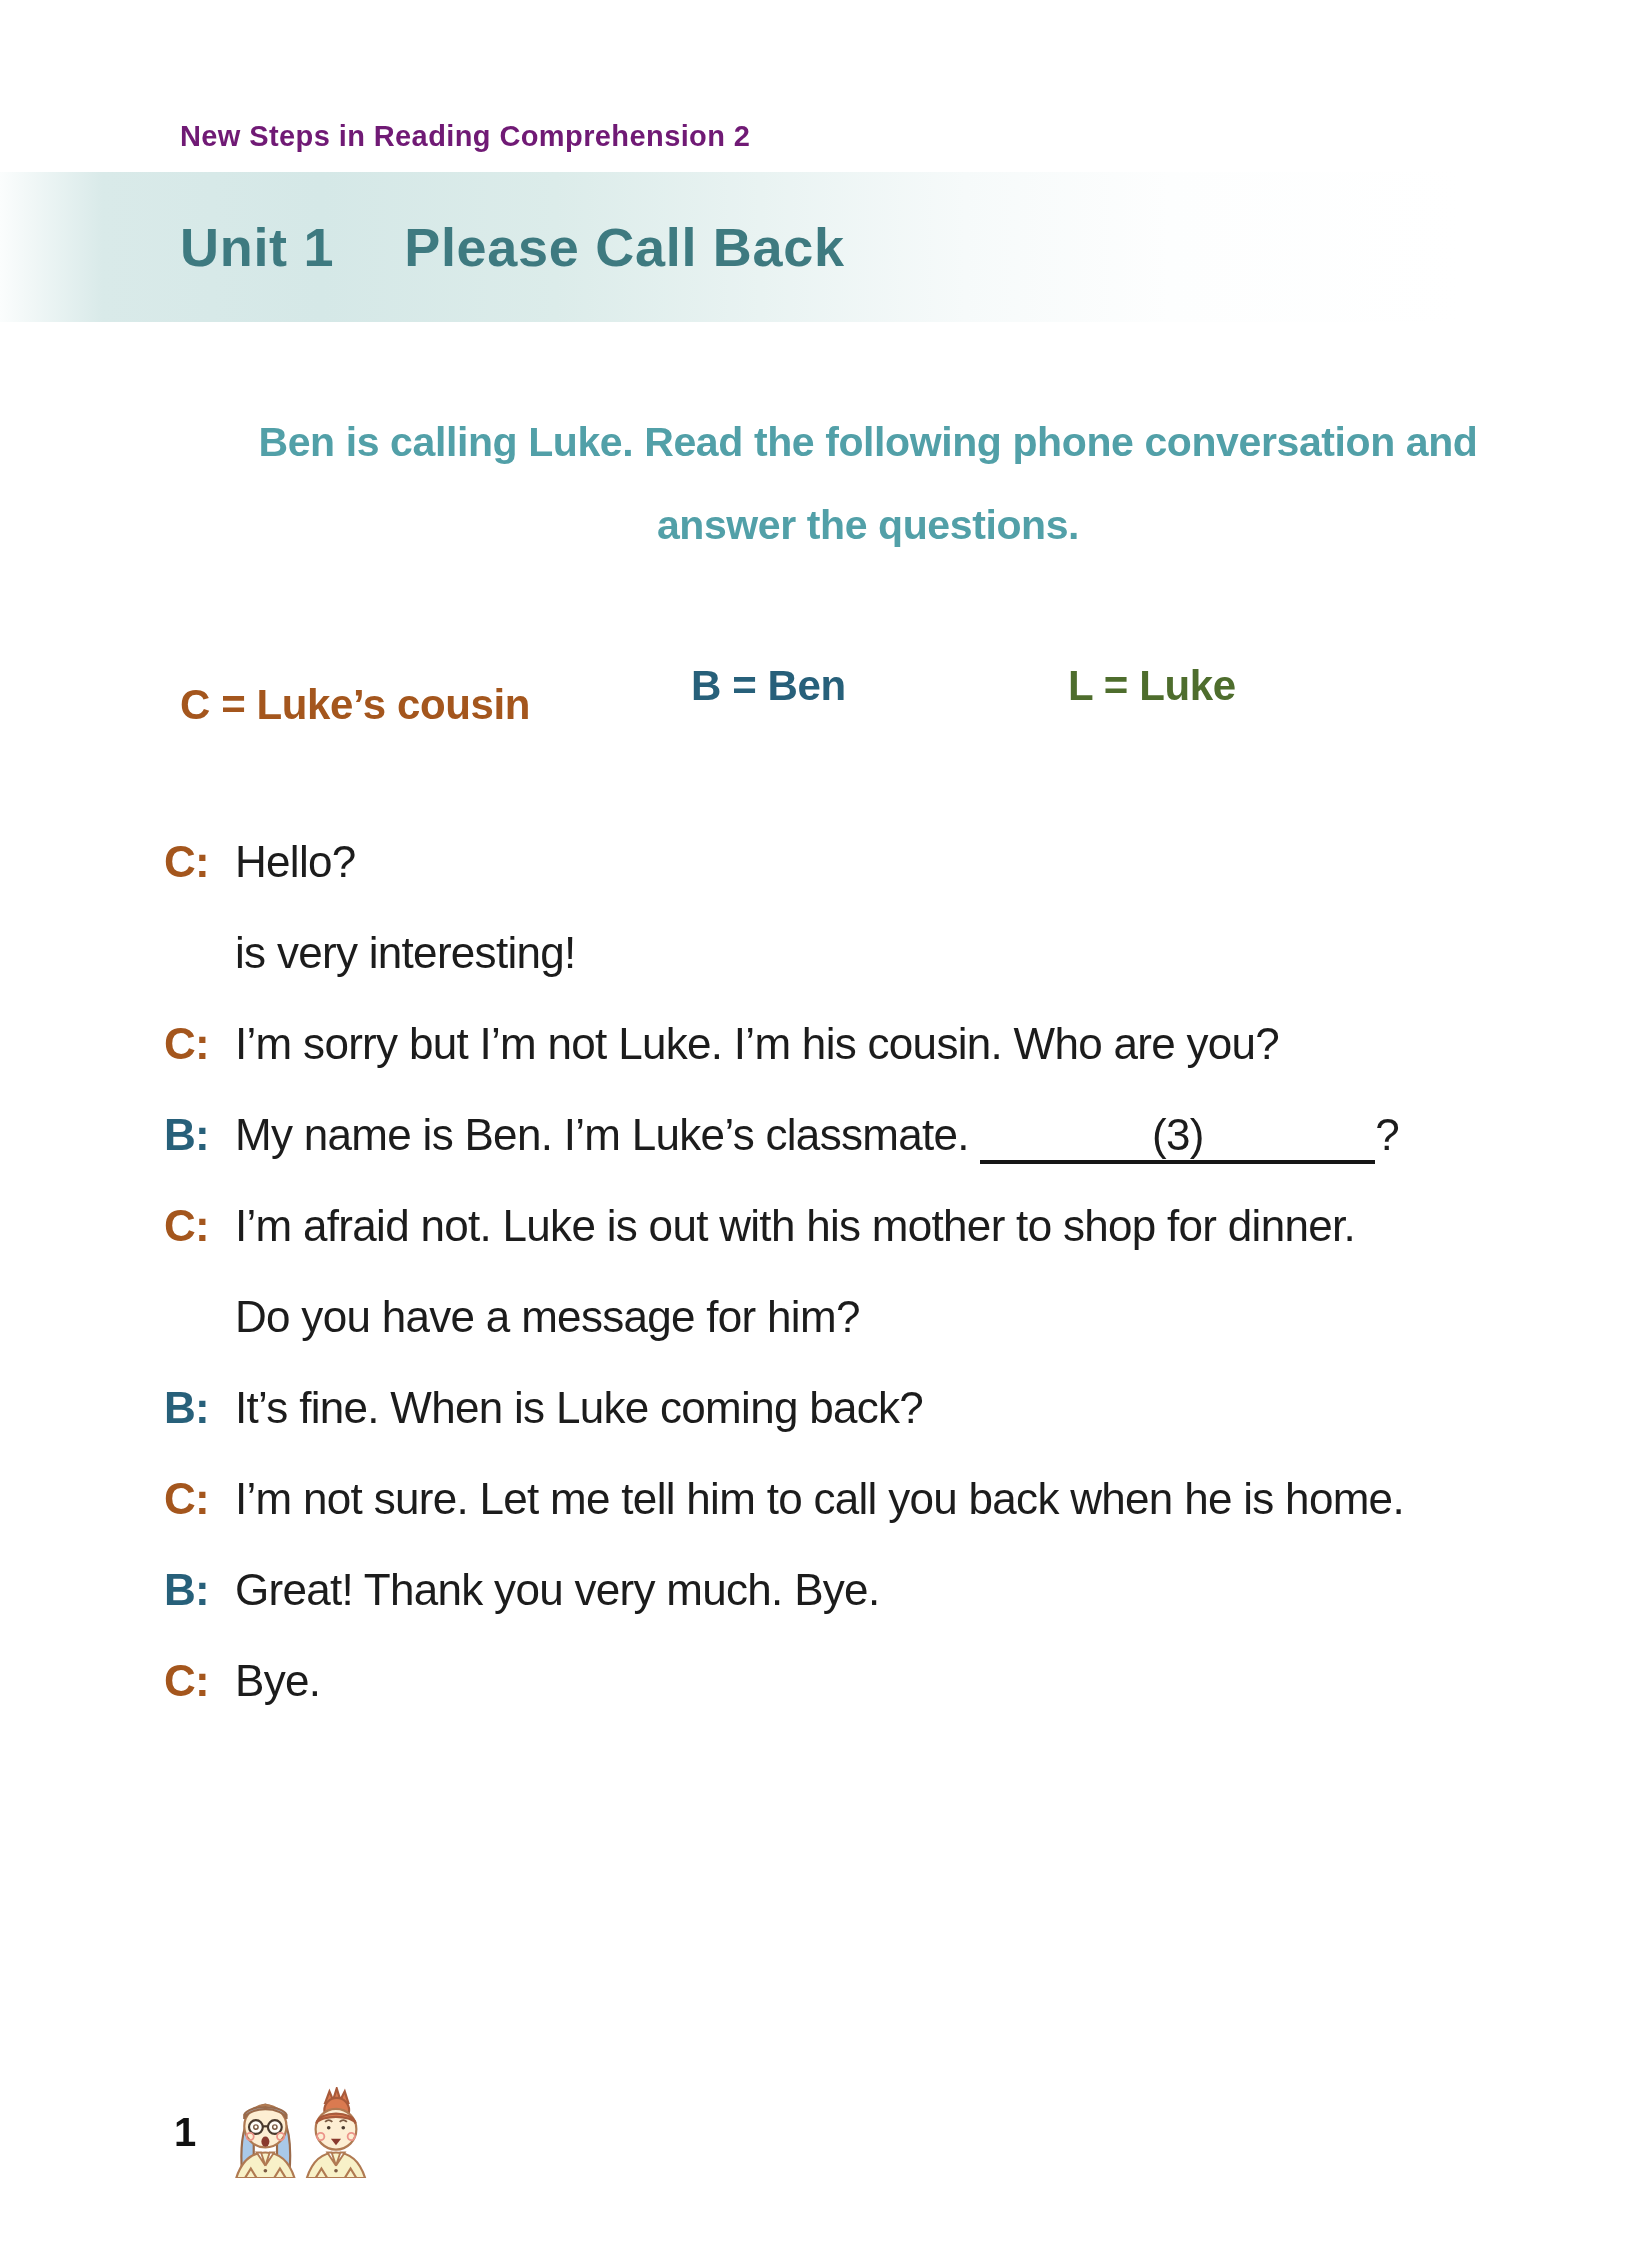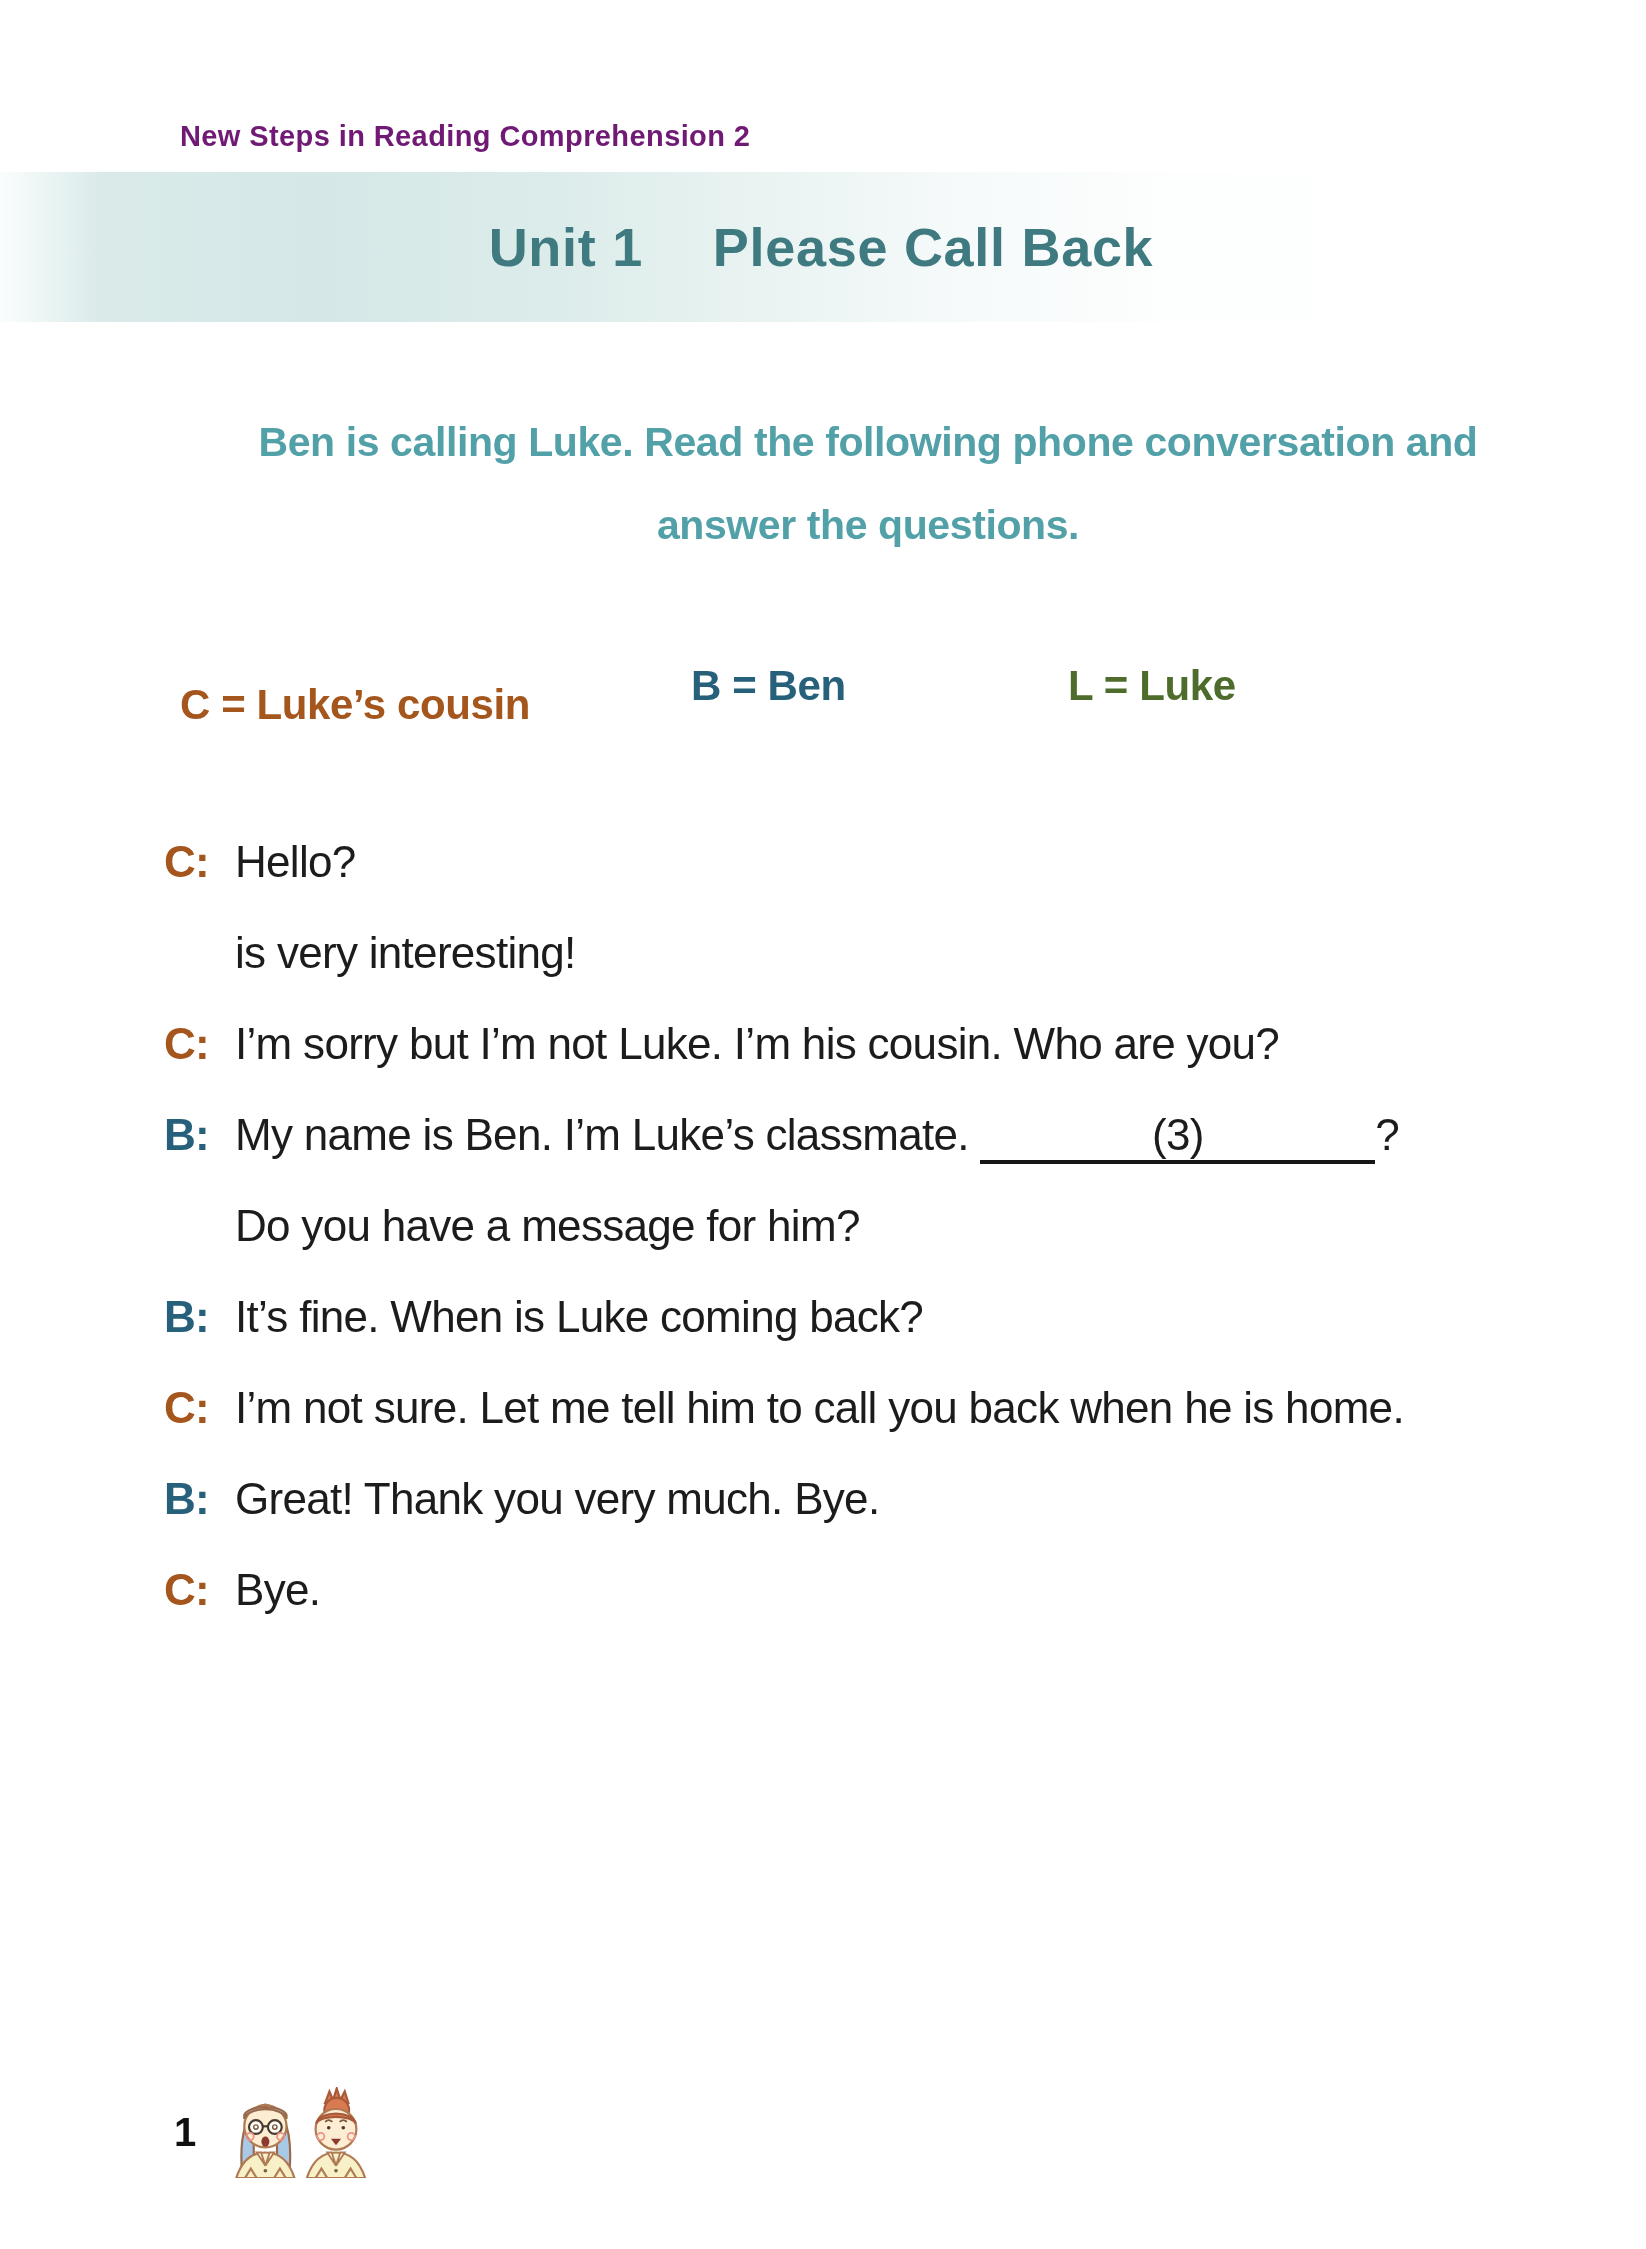--- a/index.html
+++ b/index.html
@@ -15,21 +15,21 @@
     position:absolute;left:180px;top:100px;
     font-size:29px;font-weight:bold;letter-spacing:0.4px;
     white-space:nowrap;
   }
   
   .banner{
     position:absolute;left:0;top:172px;width:1462px;height:150px;
     background:linear-gradient(to right,
       #fbfdfd 0%, #d9eae9 7%, #d5e8e7 22%, #dcecea 38%,
       #e9f3f2 52%, #f6fafa 66%, #fdfefe 80%, #ffffff 100%);
-    display:flex;align-items:center;justify-content:center;
+    display:flex;align-items:center;
   }
   .banner-inner{margin-left:180px;white-space:nowrap;}
   .unit-label,.unit-title{
     font-size:54px;font-weight:bold;letter-spacing:0.7px;
   }
   .unit-title{margin-left:70px;}
   
   .instruction{
     position:absolute;left:180px;top:401px;width:1376px;
     font-size:41px;font-weight:bold;letter-spacing:-0.4px;
@@ -105,20 +105,23 @@
   </div>
 
   <div class="dlg-row">
     <span class="dlg-label" style="color: rgb(164, 86, 29);">C:</span><span class="dlg-text" style="color: rgb(28, 28, 28);">I’m sorry but I’m not Luke. I’m his cousin. Who are you?</span>
   </div>
 
   <div class="dlg-row">
     <span class="dlg-label" style="color: rgb(39, 96, 122);">B:</span><span class="dlg-text" style="color: rgb(28, 28, 28);"><span>My name is Ben. I’m Luke’s classmate. </span><span class="answer-blank"><span>(3)</span></span><span>?</span></span>
   </div>
 
+  <div class="dlg-row">
+    <span class="dlg-label" style="color: rgb(164, 86, 29);">C:</span><span class="dlg-text" style="color: rgb(28, 28, 28);">I’m afraid not. Luke is out with his mother to shop for dinner.</span>
+  </div>
 
   <div class="dlg-row">
     <span class="dlg-label"></span><span class="dlg-text" style="color: rgb(28, 28, 28);">Do you have a message for him?</span>
   </div>
 
   <div class="dlg-row">
     <span class="dlg-label" style="color: rgb(39, 96, 122);">B:</span><span class="dlg-text" style="color: rgb(28, 28, 28);">It’s fine. When is Luke coming back?</span>
   </div>
 
   <div class="dlg-row">

